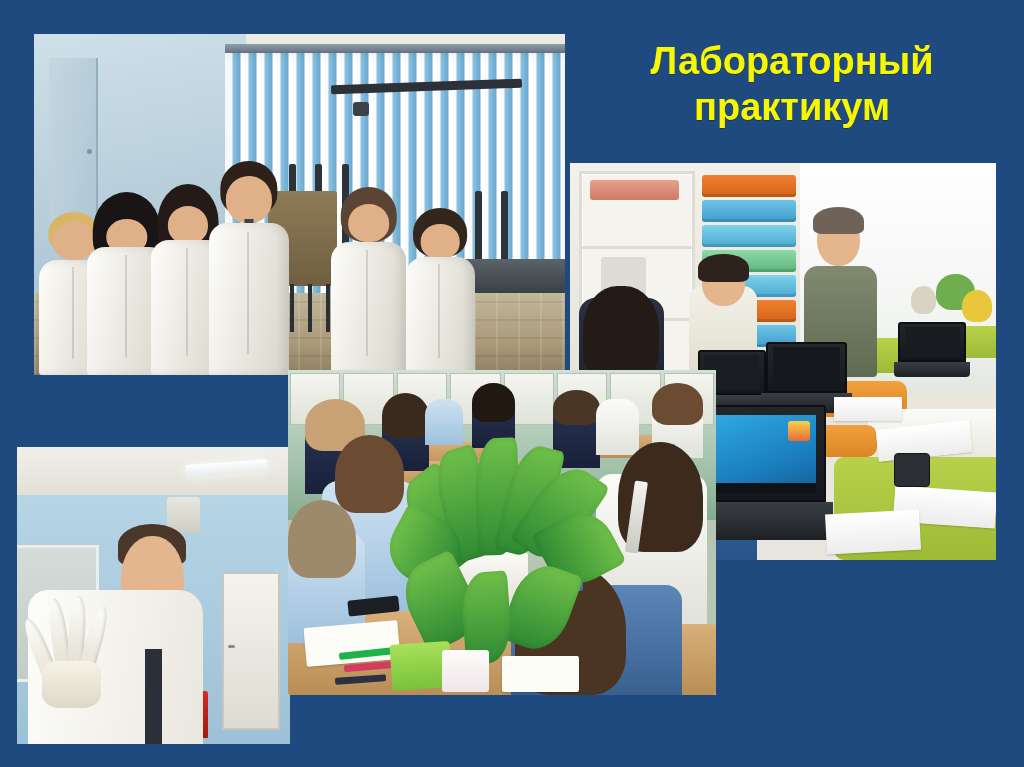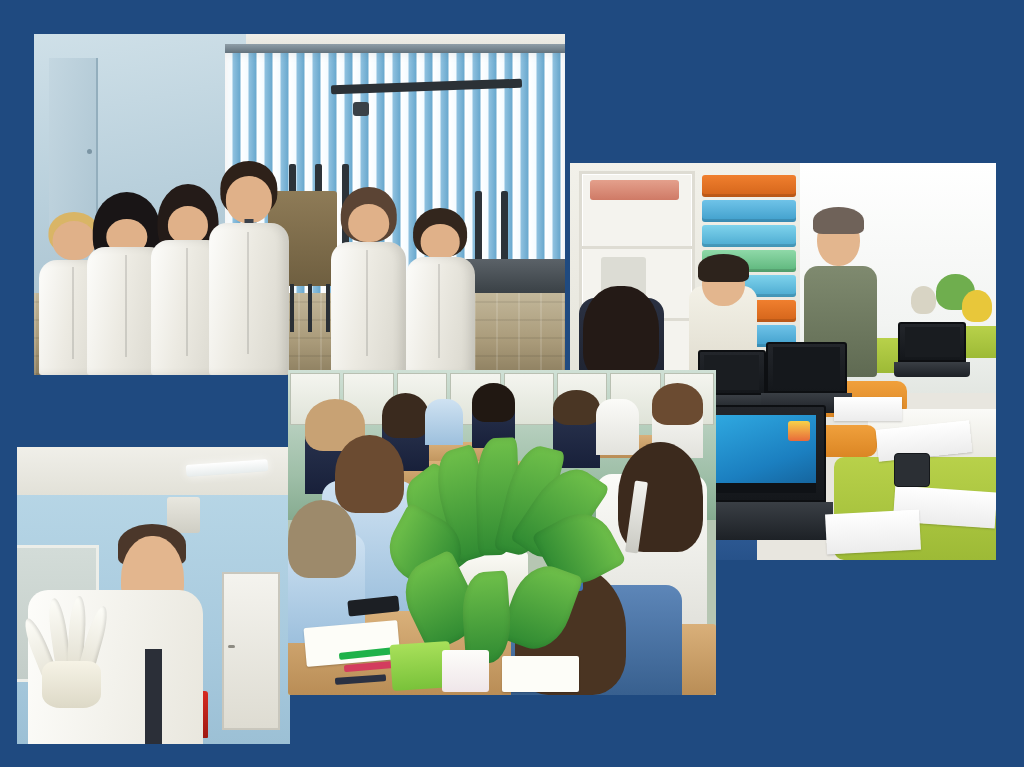--- a/index.html
+++ b/index.html
@@ -358,20 +358,22 @@
   }
   .p4-phone {
     position:absolute; background:#1c1f24; border-radius:3px;
   }
 </style>
 </head>
 <body>
 
 <div id="slide">
 
+  <div id="slide-title">Лабораторный
+практикум</div>
 
   <div class="photo" id="photo-lab-coats">
     <div class="scene">
       <div class="p1-ceiling"></div>
       <div class="p1-wall-left">
         <div class="p1-door"></div>
       </div>
       <div class="p1-blinds"></div>
       <div class="p1-blind-rail"></div>
       <div class="p1-proj-arm"></div>

